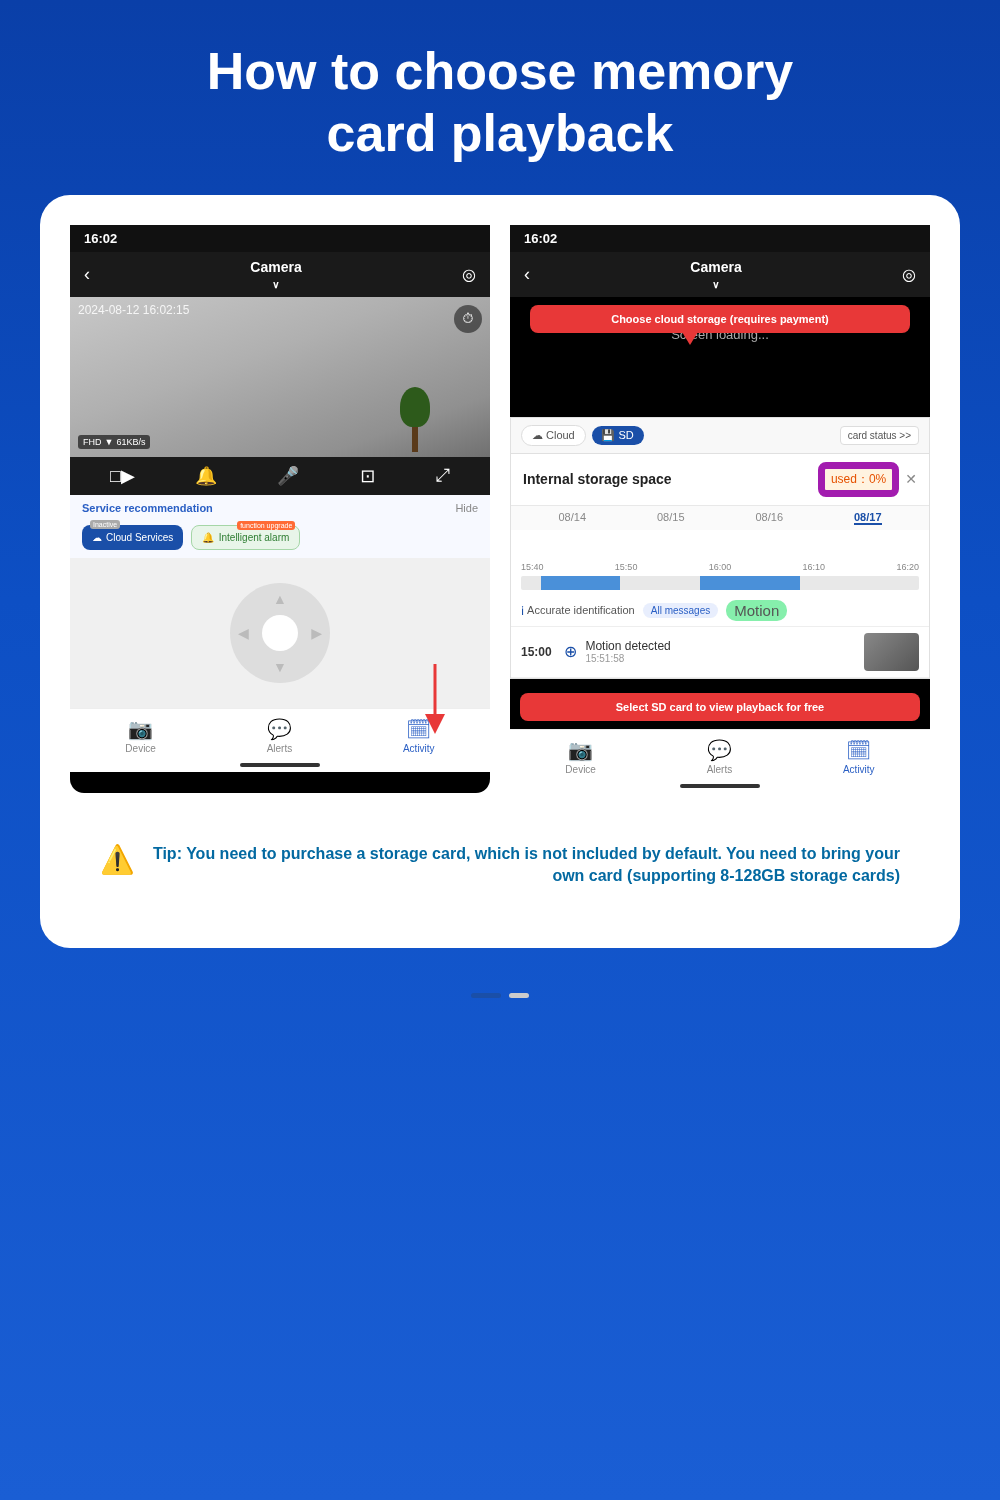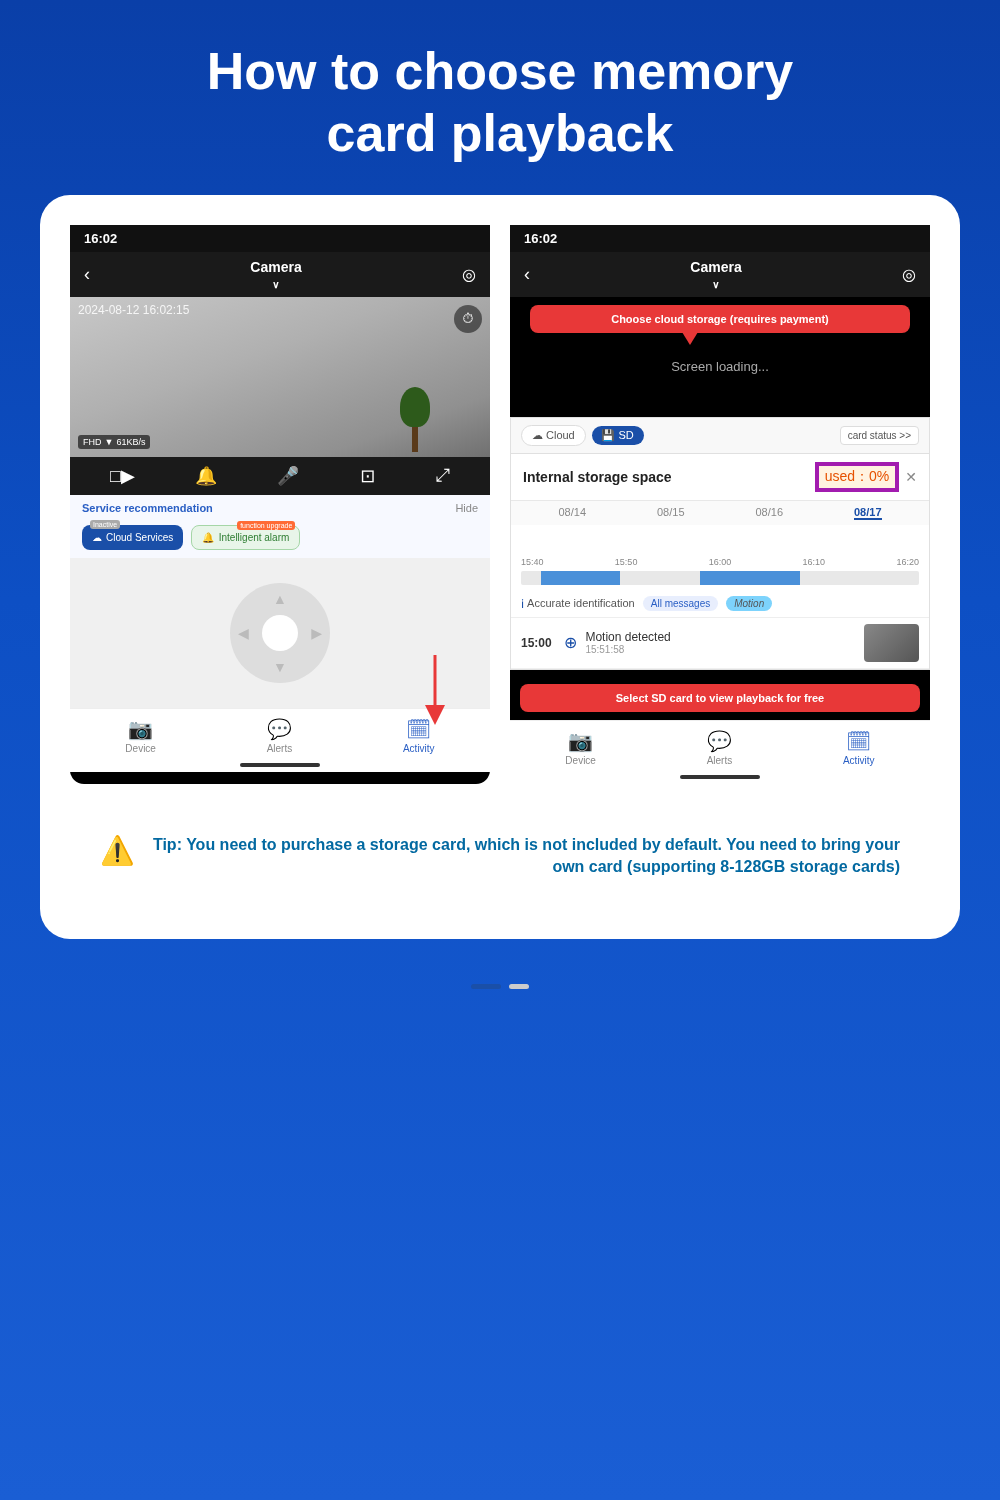--- a/index.html
+++ b/index.html
@@ -382,23 +382,23 @@
       border-bottom: 1px solid #e8e8e8;
     }
     .storage-title {
       font-size: 14px;
       font-weight: 600;
       color: #222;
     }
     .used-badge {
       background: #fff3e0;
       color: #e65100;
-      border: 4px solid #a21caf;
-      border-radius: 0;
-      font-size: 14px;
+      border: 7px solid #a21caf;
+      border-radius: 8px;
+      font-size: 12px;
       padding: 2px 6px;
     }
     .close-x {
       color: #888;
       font-size: 14px;
       cursor: pointer;
     }
     .date-strip {
       display: flex;
       justify-content: space-around;
@@ -455,26 +455,25 @@
       gap: 3px;
     }
     .all-messages-chip {
       background: #e8eefd;
       color: #2a5fc4;
       border-radius: 10px;
       padding: 2px 8px;
       font-size: 10px;
     }
     .motion-chip {
-      background: #7dd3fc;
+      background: #86efac;
       color: #555;
       border-radius: 10px;
       padding: 2px 8px;
-      font-size: 10px;
-      font-style: italic;
+      font-size: 15px;
     }
     .event-row {
       display: flex;
       align-items: center;
       gap: 8px;
       padding: 6px 10px;
       border-bottom: 1px solid #f0f0f0;
     }
     .event-time { font-size: 12px; color: #333; font-weight: 600; min-width: 35px; }
     .event-dot { font-size: 16px; color: #1a4fa8; }
@@ -645,21 +644,21 @@
 
         <div class="phone-nav-bar">
           <span style="font-size:18px;cursor:pointer;">‹</span>
           <div class="nav-camera">
             <span>Camera</span>
             <span style="font-size:10px;">∨</span>
           </div>
           <span style="font-size:16px;cursor:pointer;">◎</span>
         </div>
 
-        <div style="background:#000;height:120px;display:flex;align-items:center;justify-content:center;">
+        <div style="background:#000;height:120px;display:flex;justify-content:center;">
           <span class="loading-text">Screen loading...</span>
         </div>
 
         <div class="cloud-storage-tooltip">
           <span>Choose cloud storage (requires payment)</span>
           <div class="cloud-tooltip-arrow"></div>
         </div>
 
         <div class="storage-panel">
 

